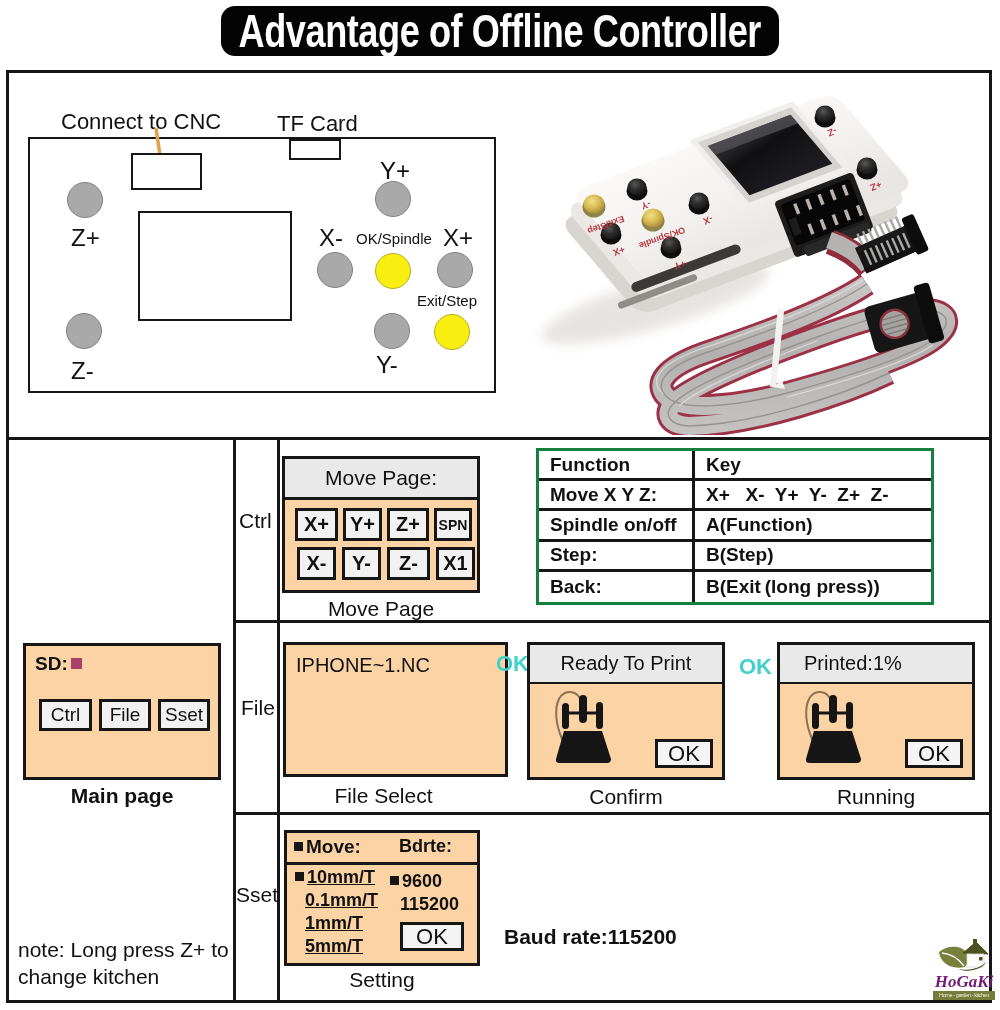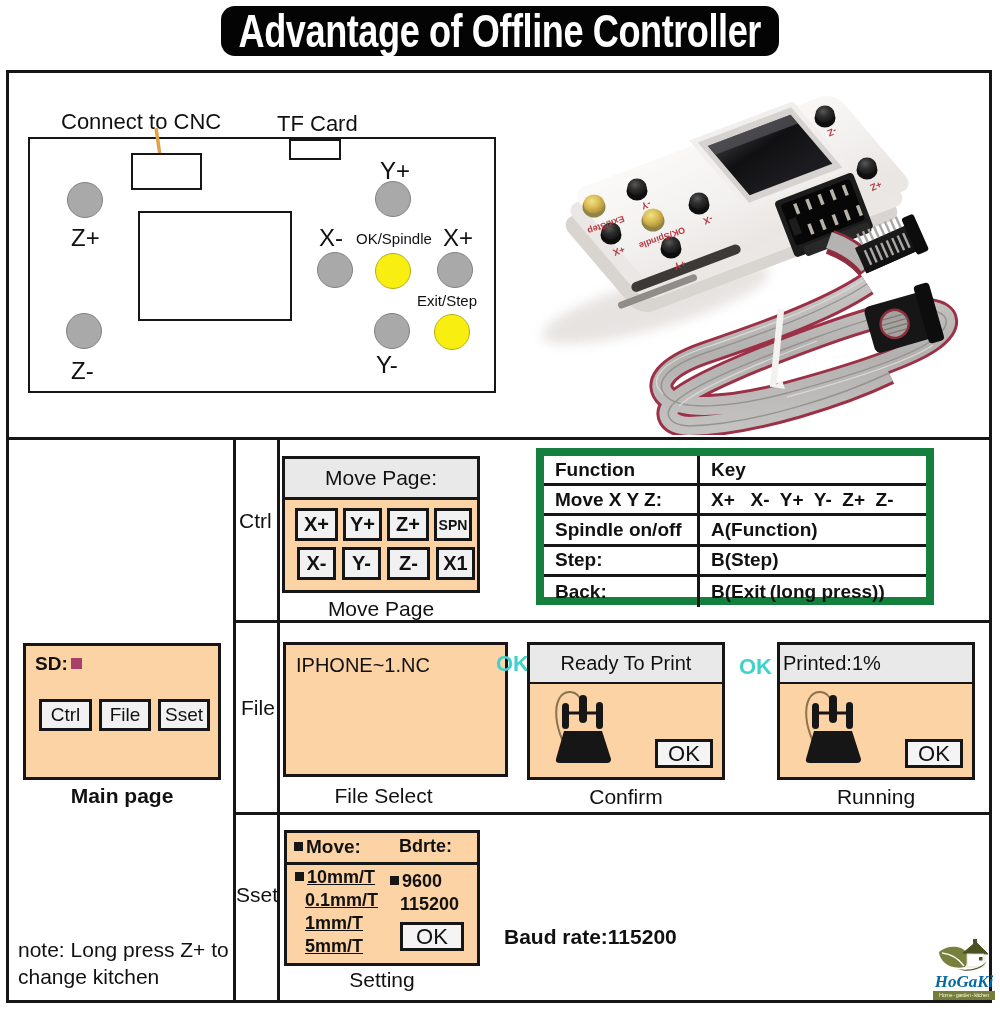--- a/index.html
+++ b/index.html
@@ -27,21 +27,21 @@
             box-sizing:border-box;display:flex;align-items:center;justify-content:center;}
   .caption{position:absolute;font-size:21px;white-space:nowrap;text-align:center;}
   .kbtn{background:#f1f1f1;border:3px solid #161616;display:flex;align-items:center;justify-content:center;
         font-weight:bold;font-size:20px;}
   .rowlabel{position:absolute;font-size:21px;white-space:nowrap;}
   .okcyan{position:absolute;color:#3ed2ca;font-size:22px;font-weight:bold;white-space:nowrap;}
   .okbtn{position:absolute;background:#f4f4f4;border:3px solid #161616;display:flex;align-items:center;
          justify-content:center;font-size:22px;}
   .sq{display:inline-block;width:9px;height:9px;background:#161616;vertical-align:2px;margin-right:3px;}
   
-  #fktable{left:536px;top:448px;width:398px;height:157px;border:8px solid #15803d;box-sizing:border-box;}
+  #fktable{left:536px;top:448px;width:398px;height:157px;border:3px solid #15803d;box-sizing:border-box;}
   .fkrow{position:relative;width:100%;height:30.2px;border-bottom:3px solid #161616;box-sizing:border-box;
          display:flex;font-weight:bold;font-size:19px;}
   .fkrow:last-child{border-bottom:none;}
   .fkc1{width:156px;border-right:3px solid #161616;box-sizing:border-box;display:flex;align-items:center;
         padding-left:11px;}
   .fkc2{flex:1;display:flex;align-items:center;padding-left:11px;white-space:pre;}
   
   #notetext{left:18px;top:936px;font-size:21px;line-height:27px;}
   #baud{left:504px;top:925px;font-size:21px;font-weight:bold;}
   
@@ -335,21 +335,21 @@
       <rect x="27" y="8" width="8" height="28" rx="4" fill="#161616"></rect>
       <path d="M 12 44 L 50 44 L 59 72 Q 59 76 55 76 L 8 76 Q 3 76 4 72 Z" fill="#161616"></path>
     </svg>
     <div class="okbtn" style="left:125px;top:94px;width:52px;height:23px;">OK</div>
   </div>
   <div class="caption" style="left:527px;top:785px;width:198px;">Confirm</div>
 
   <div class="okcyan" style="left:739px;top:654px;">OK</div>
 
   <div class="screen" style="left:777px;top:642px;width:192px;height:132px;">
-    <div class="titlebar" style="height:39px;font-size:20px;border-bottom-width:2.5px;justify-content:flex-start;padding-left:3px;">
+    <div class="titlebar" style="height:39px;font-size:20px;border-bottom-width:2.5px;justify-content:flex-start;padding-left:24px;">
       <span>Printed:1%</span>
     </div>
     <svg style="position:absolute;left:22px;top:42px;" width="66" height="82" viewBox="0 0 66 82">
       <path d="M 30 16 C 26 2 12 2 7 12 C 2 22 4 38 10 52 L 13 60" fill="none" stroke="#8c7350" stroke-width="2"></path>
       <line x1="13" y1="26" x2="50" y2="26" stroke="#161616" stroke-width="3"></line>
       <rect x="10" y="16" width="7" height="26" rx="3.5" fill="#161616"></rect>
       <rect x="44" y="15" width="7" height="27" rx="3.5" fill="#161616"></rect>
       <rect x="27" y="8" width="8" height="28" rx="4" fill="#161616"></rect>
       <path d="M 12 44 L 50 44 L 59 72 Q 59 76 55 76 L 8 76 Q 3 76 4 72 Z" fill="#161616"></path>
     </svg>
@@ -386,17 +386,17 @@
   <div class="abs" id="logo">
     <svg width="52" height="34" viewBox="0 0 52 34" style="display:block;margin:0 auto;">
       <path d="M 27 28 C 12 31 2 23 1 13 C 9 6 23 6 28 13 C 31 18 30 24 27 28 Z" fill="#77803c"></path>
       <path d="M 4 14 C 13 15 21 20 26 27" fill="none" stroke="#ffffff" stroke-width="1.3"></path>
       <path d="M 25 14 L 38 3 L 50 15 Z" fill="#4c5122" stroke="#4c5122" stroke-width="1"></path>
       <rect x="35" y="0" width="4" height="6" fill="#4c5122"></rect>
       <path d="M 29 15 L 46 15 L 46 28 L 29 28 Z" fill="#ffffff" stroke="#d8d5c8" stroke-width="0.8"></path>
       <rect x="41" y="18" width="3.5" height="3.5" fill="#4c5122"></rect>
       <path d="M 20 30 C 30 32 42 30 49 22 C 44 31 30 34 20 30 Z" fill="#4c5122"></path>
     </svg>
-    <div style="font-family:'Liberation Serif',serif;font-weight:bold;font-style:italic;font-size:17px;color:#0369a1;line-height:17px;">HoGaKi</div>
+    <div style="font-family:'Liberation Serif',serif;font-weight:bold;font-style:italic;font-size:17px;color:#701a75;line-height:17px;">HoGaKi</div>
     <div style="background:#767d3a;color:#f3f0d8;font-size:5.5px;line-height:9px;margin-top:1px;white-space:nowrap;overflow:hidden;letter-spacing:-0.4px;">Home - garden - kitchen</div>
   </div>
 
 </div>
 
 </body></html>

